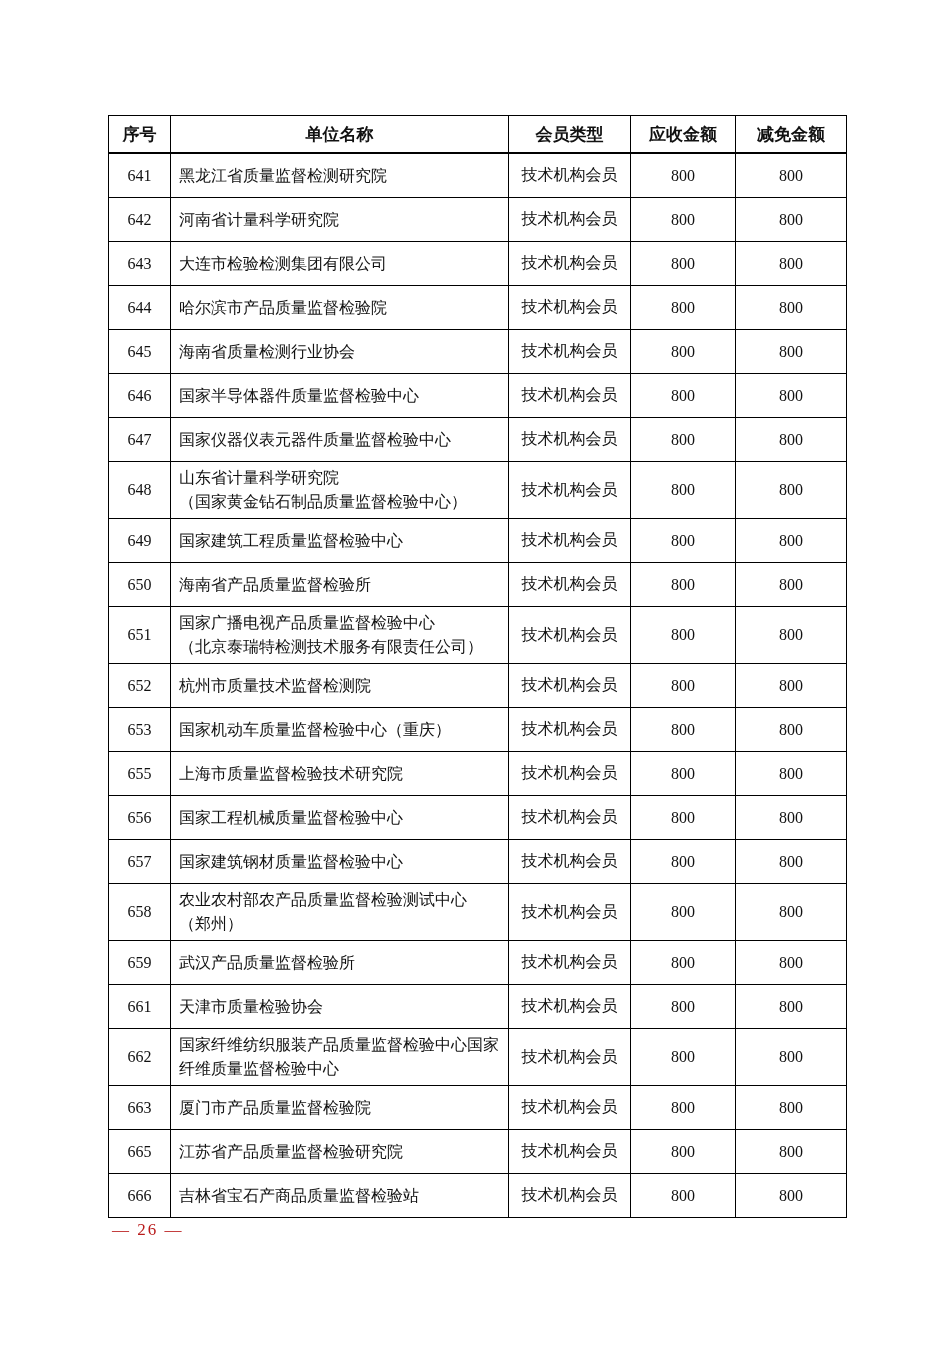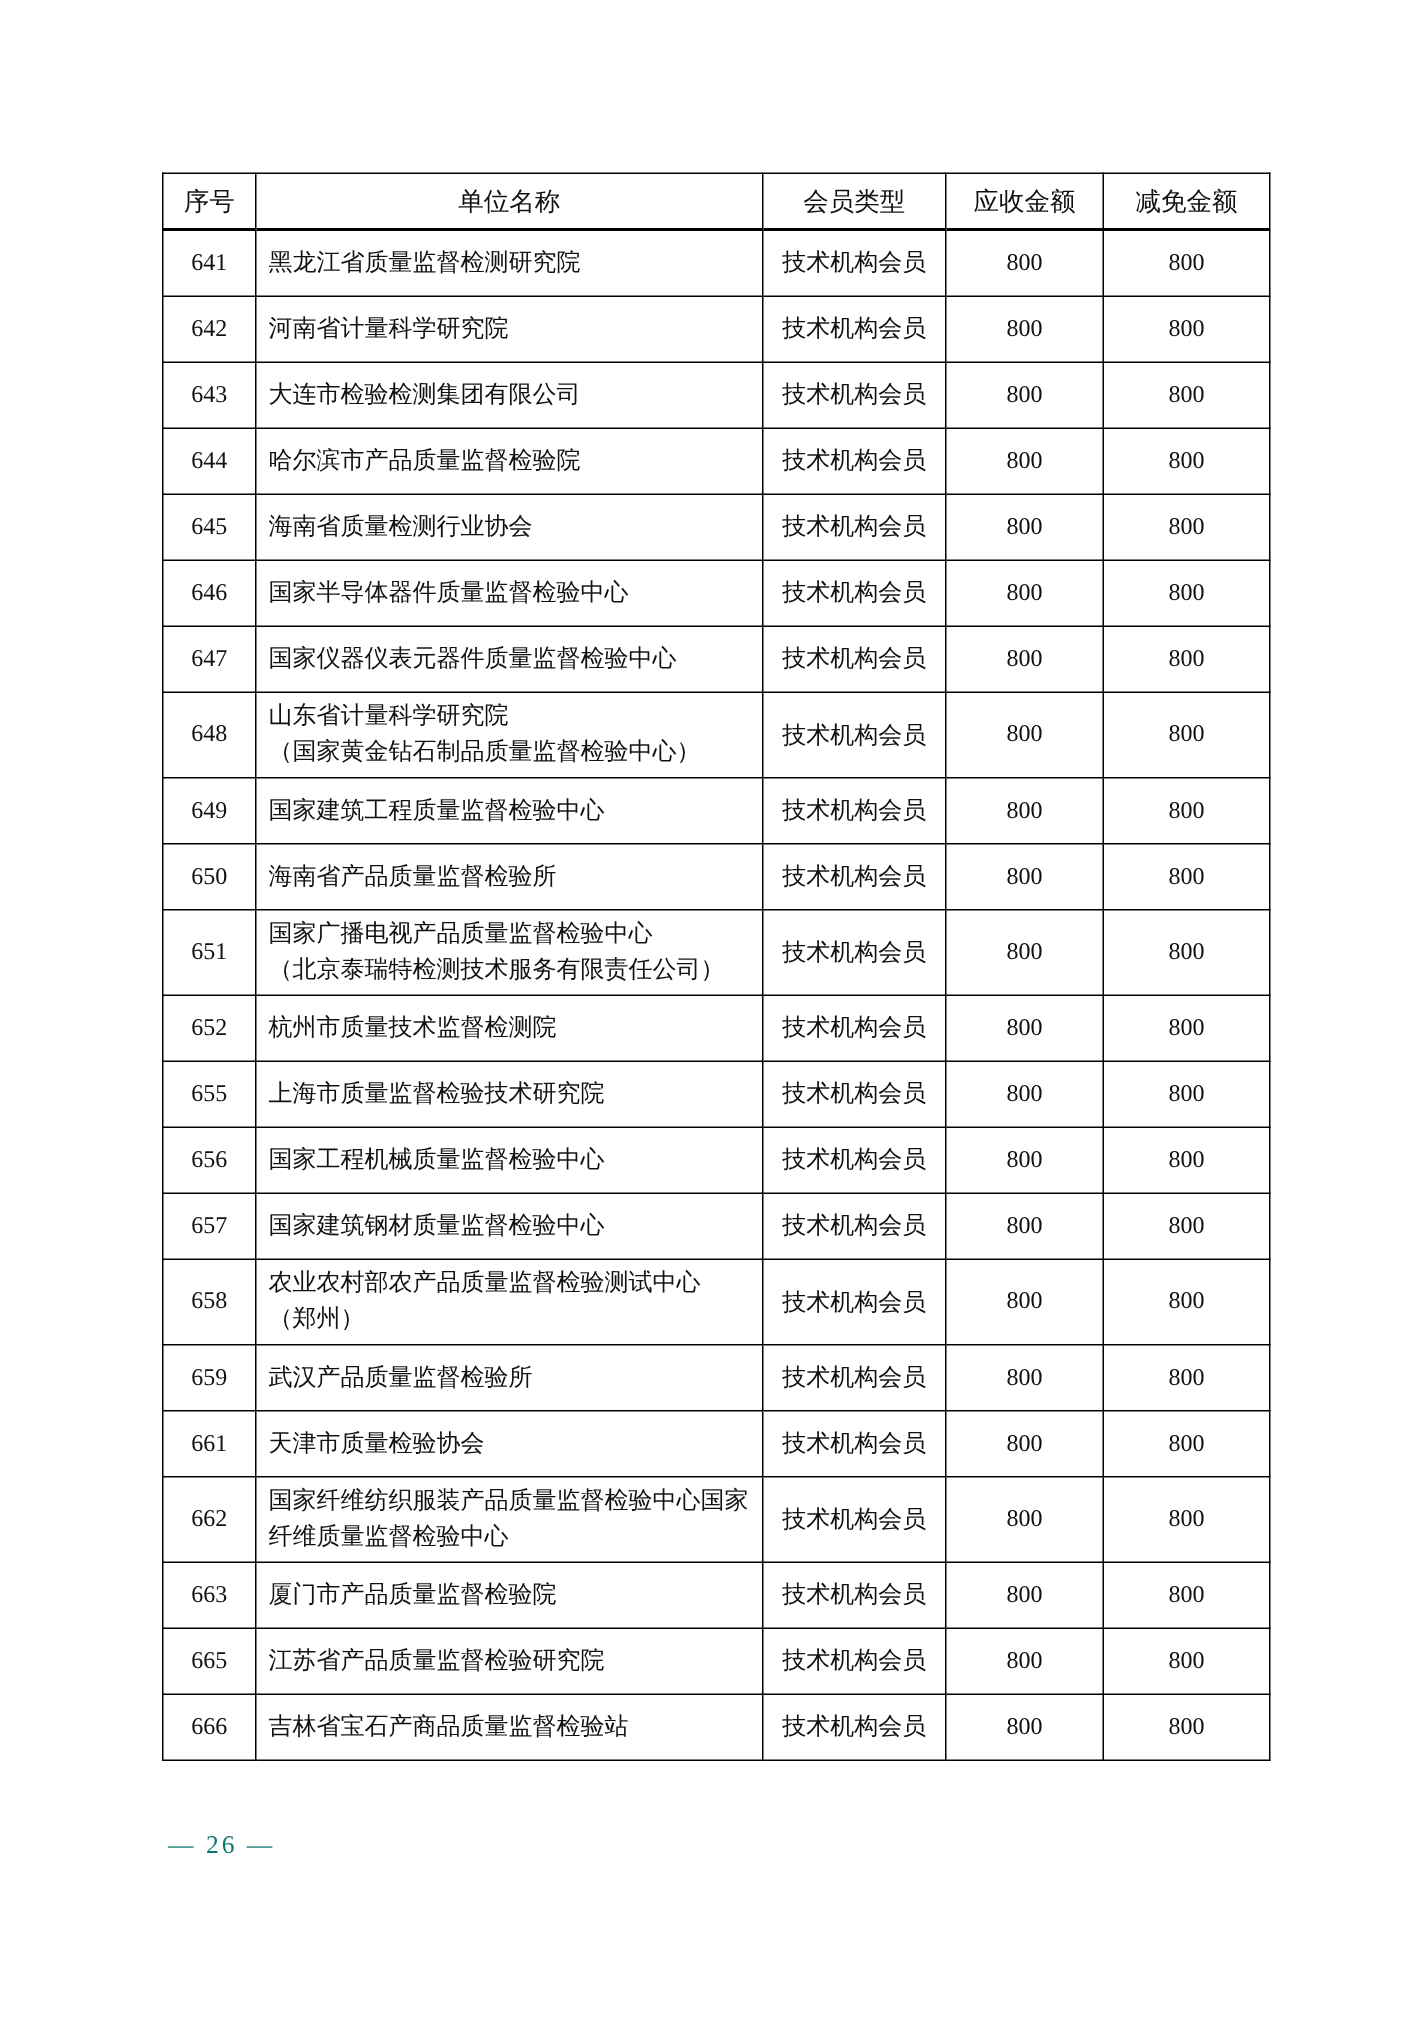--- a/index.html
+++ b/index.html
@@ -22,21 +22,21 @@
     border-collapse: collapse;
     table-layout: fixed;
   }
   .page-table th,
   .page-table td {
     border: 1px solid #000000;
     overflow: hidden;
   }
   .page-table thead th {
     font-family: "Liberation Sans", "DejaVu Sans", sans-serif;
-    font-weight: normal;
+    font-weight: bold;
     font-size: 17px;
     height: 36px;
     text-align: center;
     border-bottom-width: 2px;
     padding: 0;
   }
   .page-table td {
     font-size: 16px;
     height: 35px;
     vertical-align: middle;
@@ -50,21 +50,21 @@
     padding: 4px 8px;
     line-height: 24px;
     white-space: pre-line;
   }
   .page-footer {
     position: absolute;
     left: 112px;
     top: 1220px;
     font-size: 17px;
     letter-spacing: 2px;
-    color: #0f766e;
+    color: #b91c1c;
   }
 </style>
 </head>
 <body>
 
 <table class="page-table">
   <colgroup>
     <col style="width:62px">
     <col style="width:338px">
     <col style="width:122px">
@@ -173,20 +173,27 @@
       </tr>
 
       <tr>
         <td class="cell-no">652</td>
         <td class="cell-name">杭州市质量技术监督检测院</td>
         <td class="cell-type">技术机构会员</td>
         <td class="cell-amt">800</td>
         <td class="cell-amt">800</td>
       </tr>
 
+      <tr>
+        <td class="cell-no">653</td>
+        <td class="cell-name">国家机动车质量监督检验中心（重庆）</td>
+        <td class="cell-type">技术机构会员</td>
+        <td class="cell-amt">800</td>
+        <td class="cell-amt">800</td>
+      </tr>
 
 
       <tr>
         <td class="cell-no">655</td>
         <td class="cell-name">上海市质量监督检验技术研究院</td>
         <td class="cell-type">技术机构会员</td>
         <td class="cell-amt">800</td>
         <td class="cell-amt">800</td>
       </tr>
 

